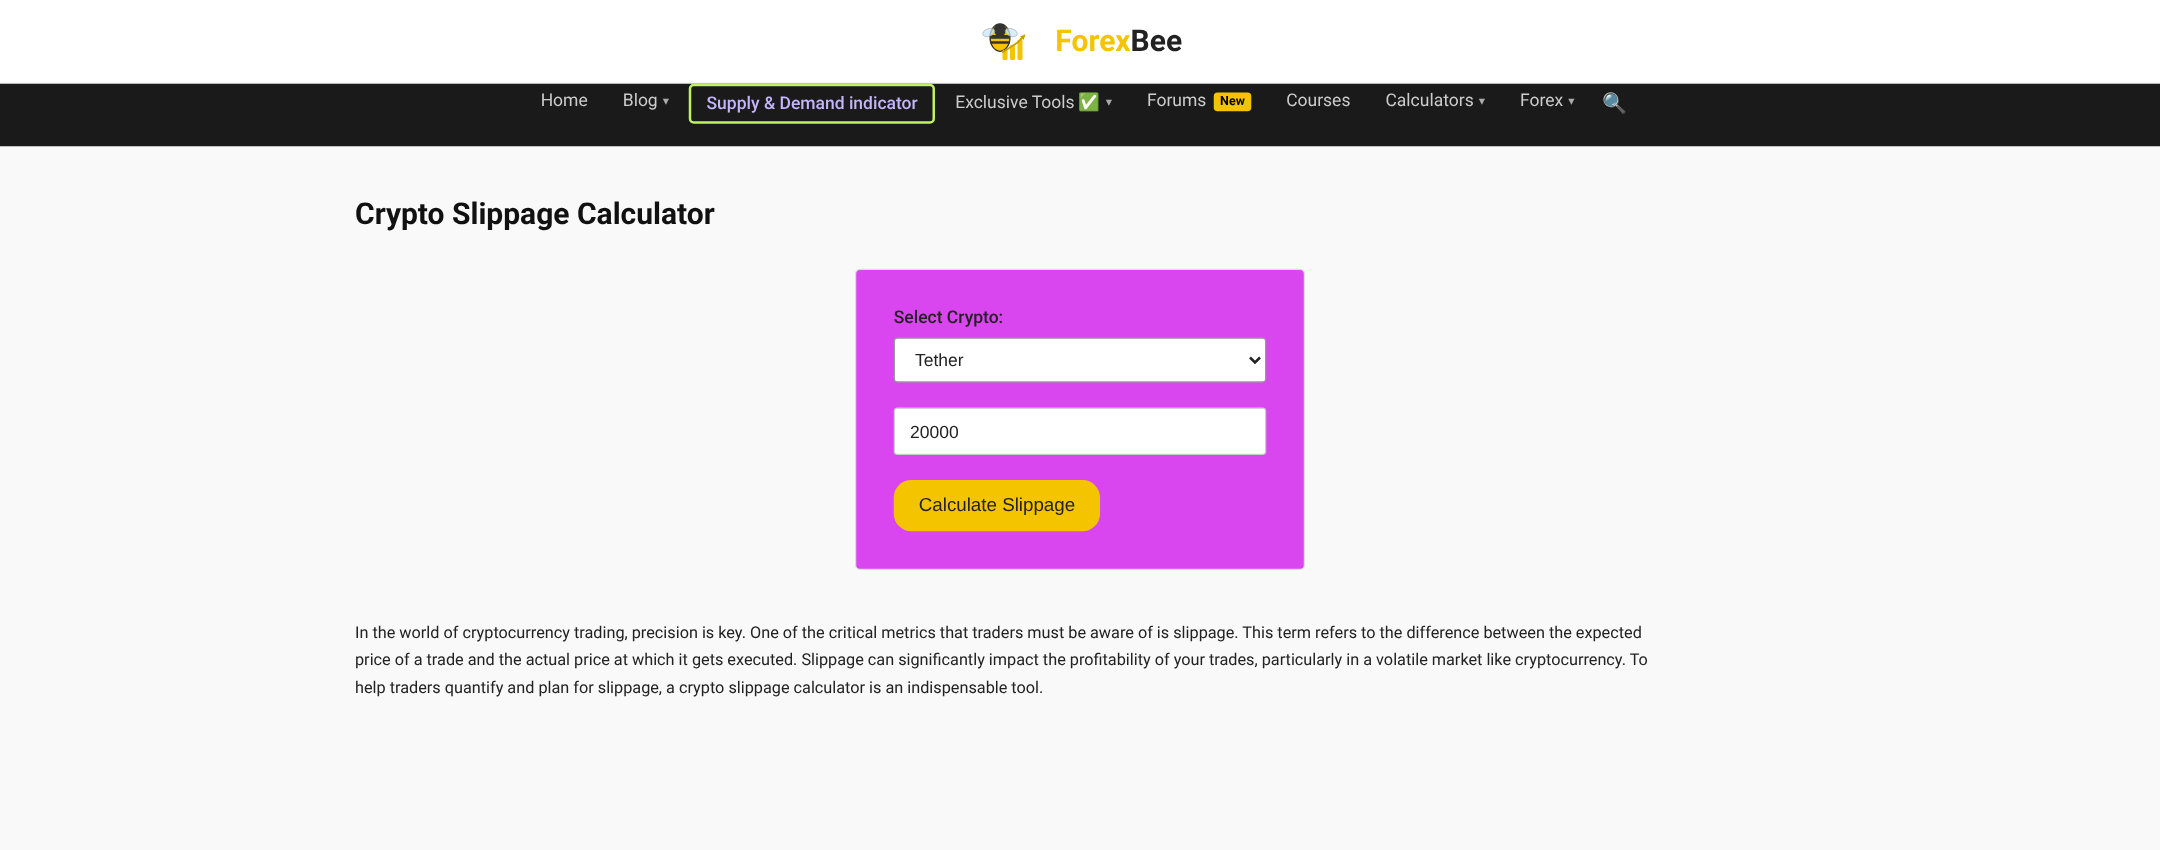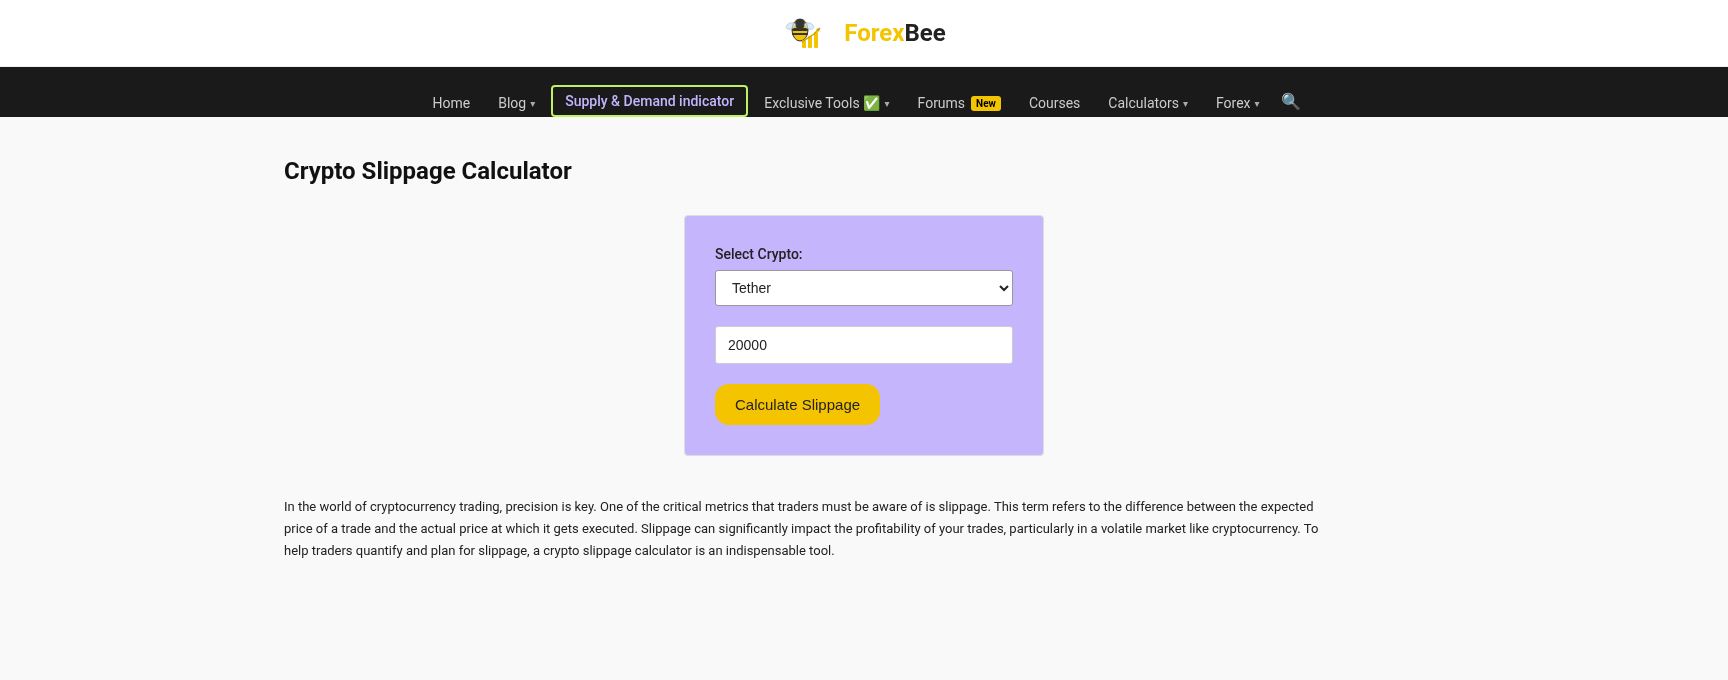--- a/index.html
+++ b/index.html
@@ -30,21 +30,21 @@
     }
     .logo-text span {
       color: #f5c400;
     }
 
     
     .main-nav {
       background: #1a1a1a;
       display: flex;
       justify-content: center;
-      align-items: flex-end;
+      align-items: flex-start;
       gap: 4px;
       padding: 0 20px;
       height: 50px;
     }
     .nav-item {
       color: #ccc;
       font-size: 14px;
       padding: 6px 12px;
       cursor: pointer;
       border-radius: 4px;
@@ -86,21 +86,21 @@
     }
     .page-title {
       font-size: 24px;
       font-weight: 700;
       color: #111;
       margin-bottom: 30px;
     }
 
     
     .calculator-card {
-      background: #c4b5fd;
+      background: #d946ef;
       border: 1px solid #ddd;
       border-radius: 4px;
       padding: 30px;
       max-width: 360px;
       margin: 0 auto 40px auto;
     }
     .field-label {
       font-size: 14px;
       font-weight: 500;
       color: #222;

